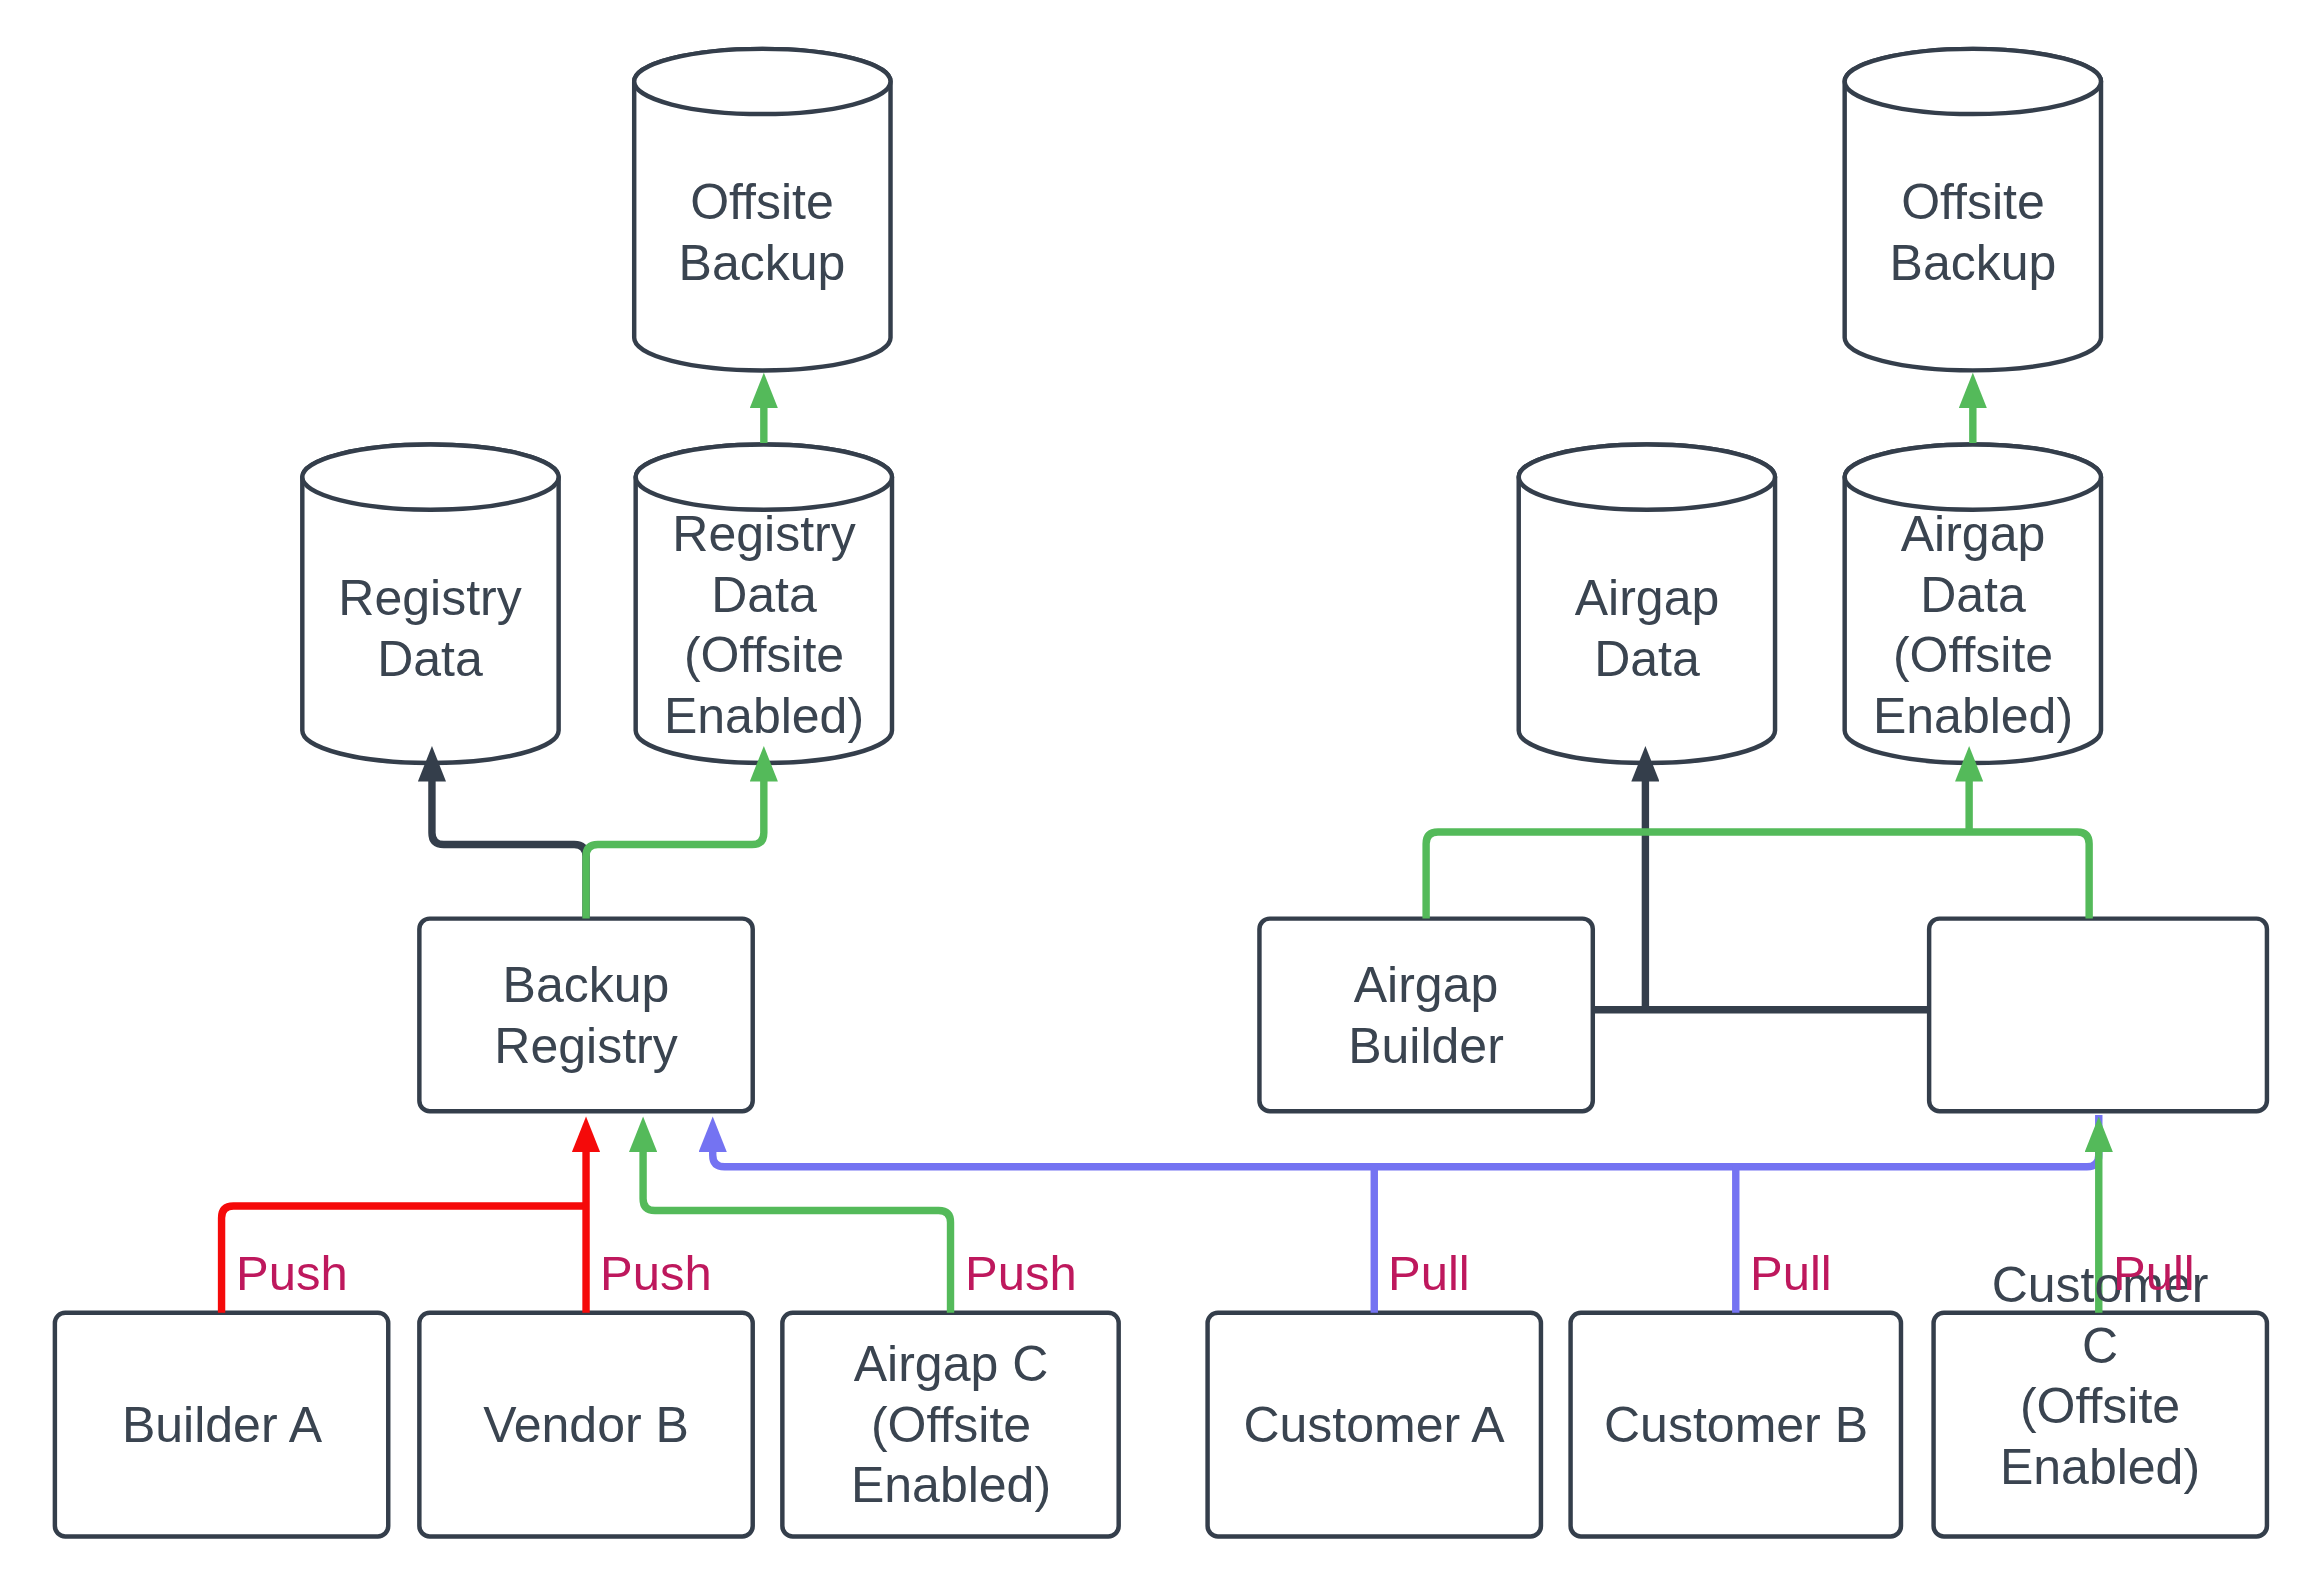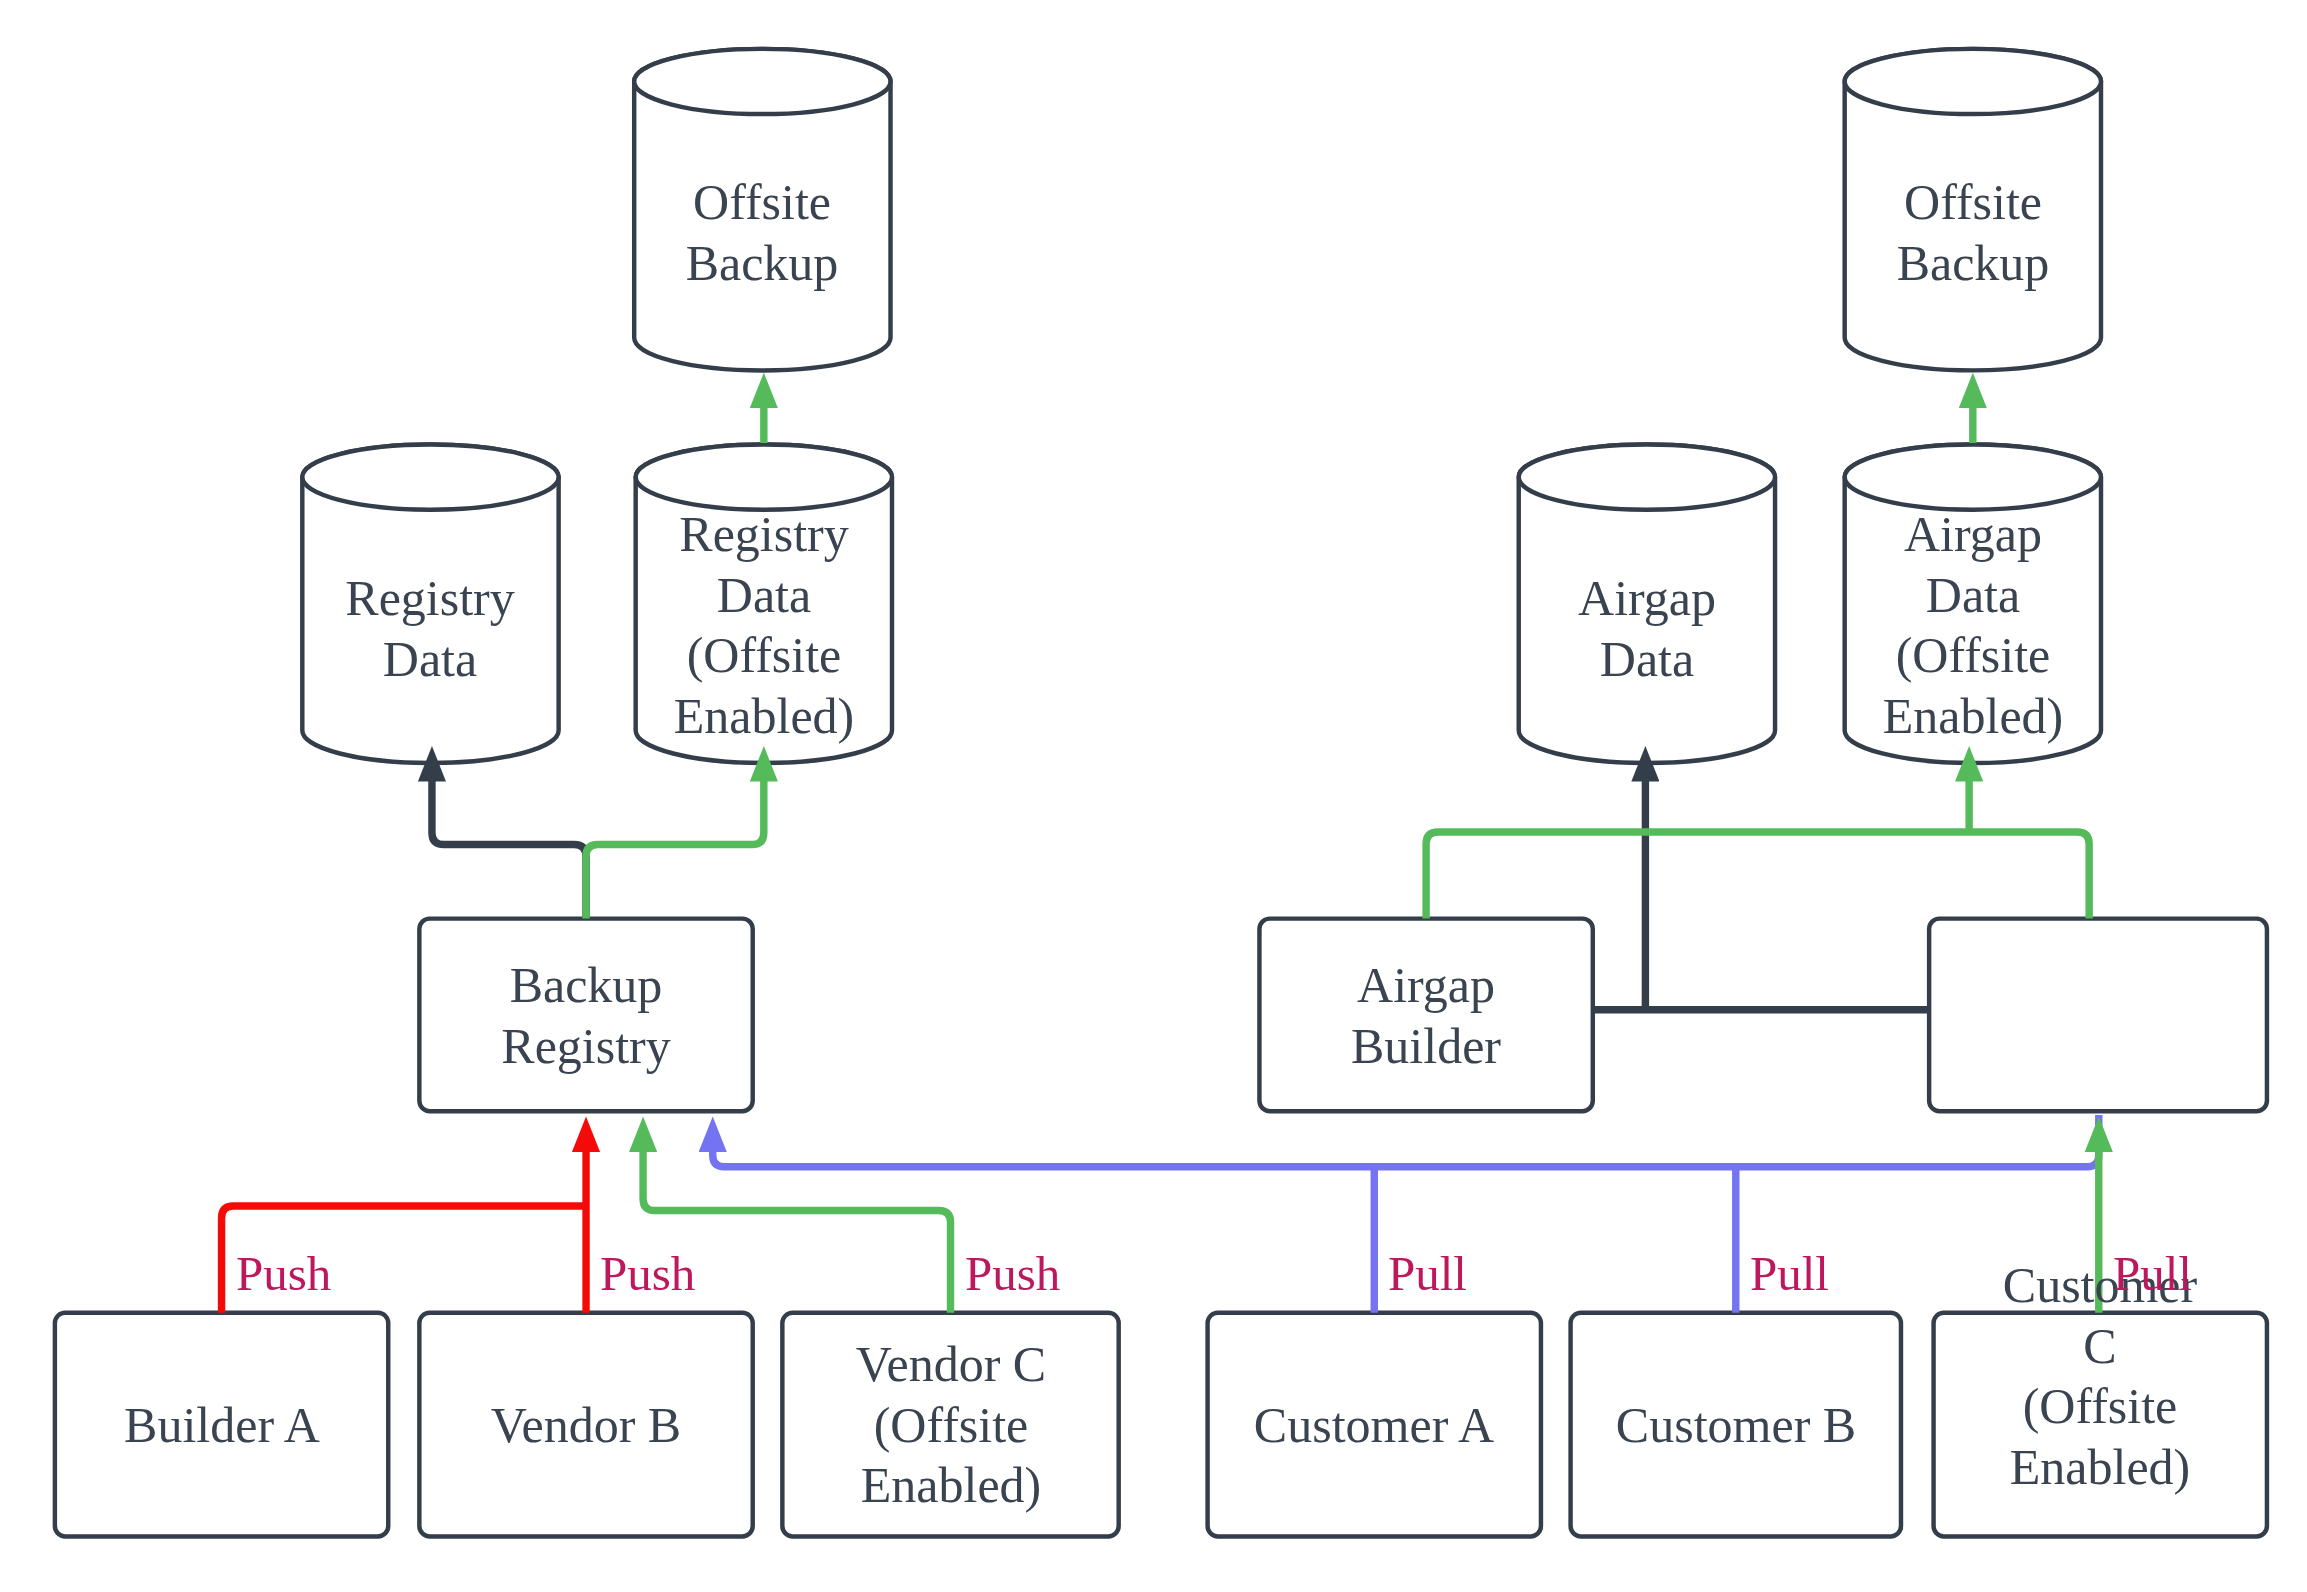--- a/index.html
+++ b/index.html
@@ -1,20 +1,20 @@
 <!DOCTYPE html>
 <html style="font-size:12px"><head>
 <meta charset="utf-8">
 <style>
   html,body{margin:0;padding:0;background:#ffffff;}
   .canvas{
     position:relative;
     width:2307px;height:1592px;
     background:#ffffff;
-    font-family:Liberation Serif, serif;
+    font-family:Liberation Sans, sans-serif;
     overflow:hidden;
   }
   .canvas svg{position:absolute;left:0;top:0;}
   .node-label{
     position:absolute;
     transform:translate(-50%,-50%);
     white-space:pre-line;
     text-align:center;
     font-size:50px;
     line-height:1.21;
@@ -121,21 +121,21 @@
   <div class="node-label" style="left:1973px;top:232px">Offsite
 Backup</div>
 
   <div class="node-label" style="left:586px;top:1015px">Backup
 Registry</div>
   <div class="node-label" style="left:1426px;top:1015px">Airgap
 Builder</div>
 
   <div class="node-label" style="left:222px;top:1425px">Builder A</div>
   <div class="node-label" style="left:586px;top:1425px">Vendor B</div>
-  <div class="node-label" style="left:951px;top:1425px">Vendor C
+  <div class="node-label" style="left:951px;top:1425px">Airgap C
 (Offsite
 Enabled)</div>
   <div class="node-label" style="left:1374px;top:1425px">Customer A</div>
   <div class="node-label" style="left:1736px;top:1425px">Customer B</div>
   <div class="node-label" style="left:2100px;top:1376px">Customer C
 (Offsite
 Enabled)</div>
 
   <div class="edge-label" style="left:236px;top:1247px">Push</div>
   <div class="edge-label" style="left:600px;top:1247px">Push</div>

